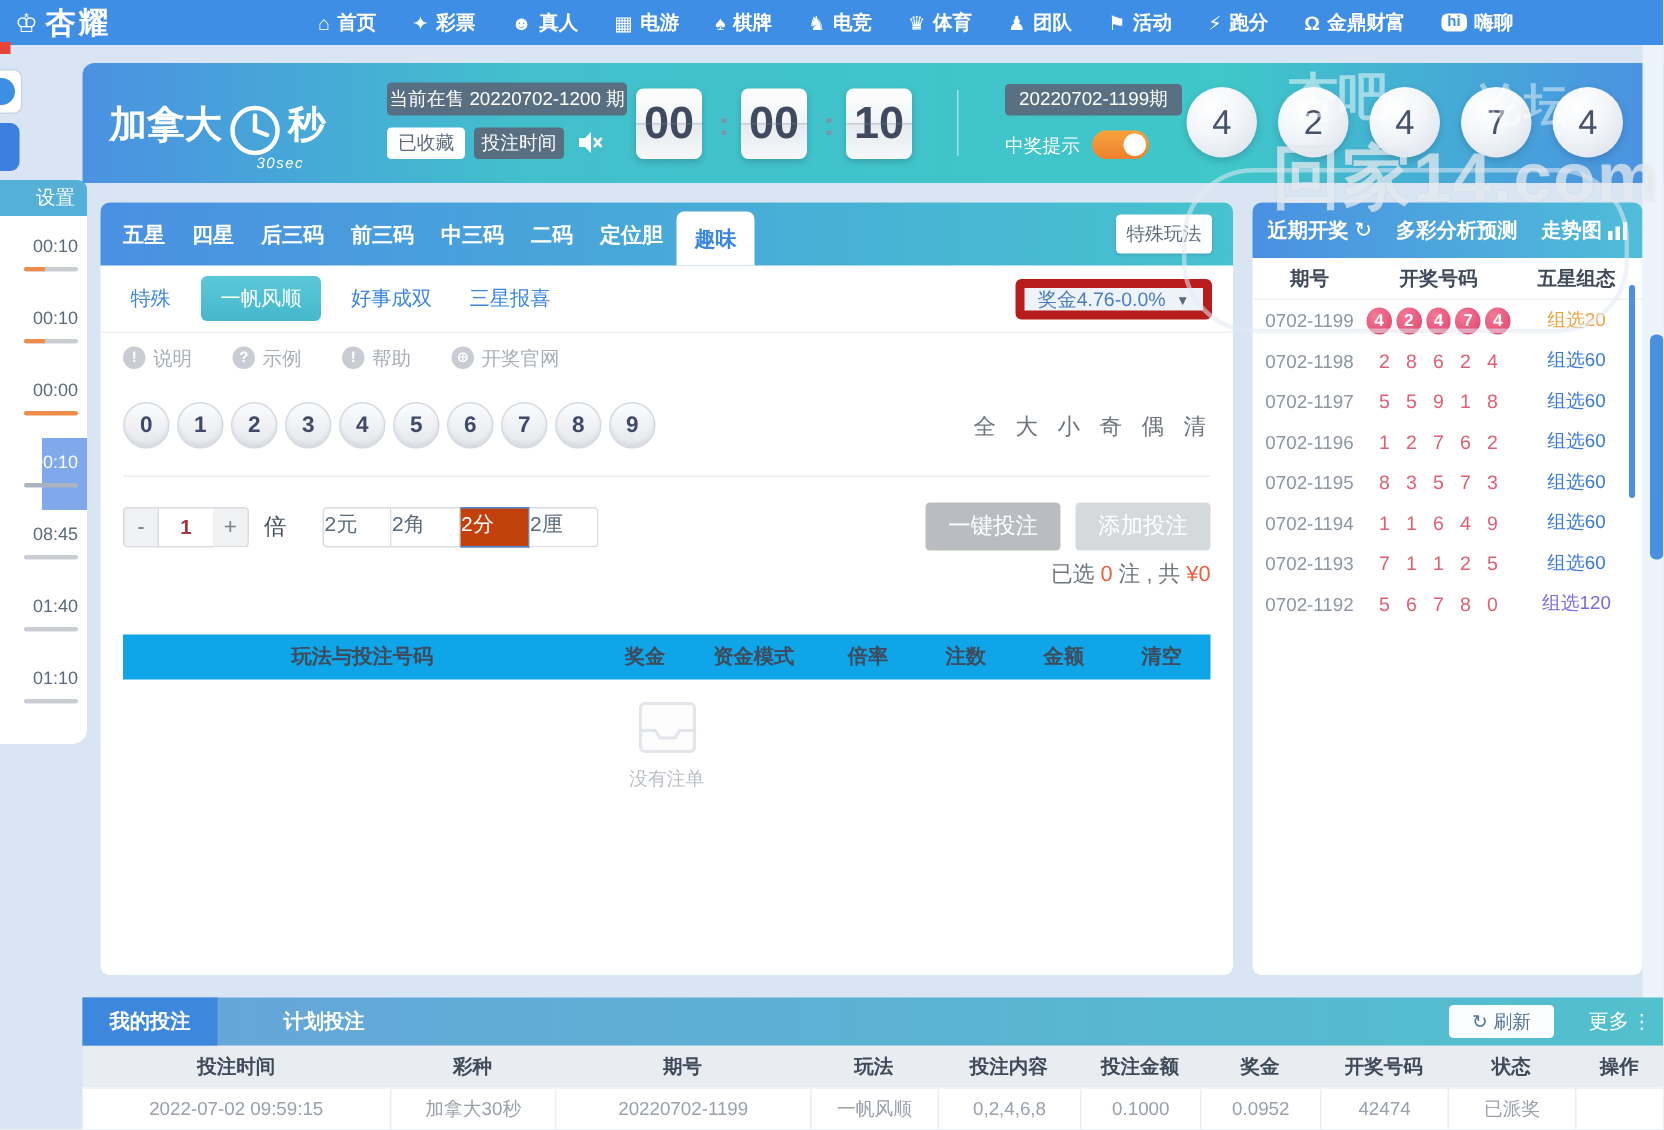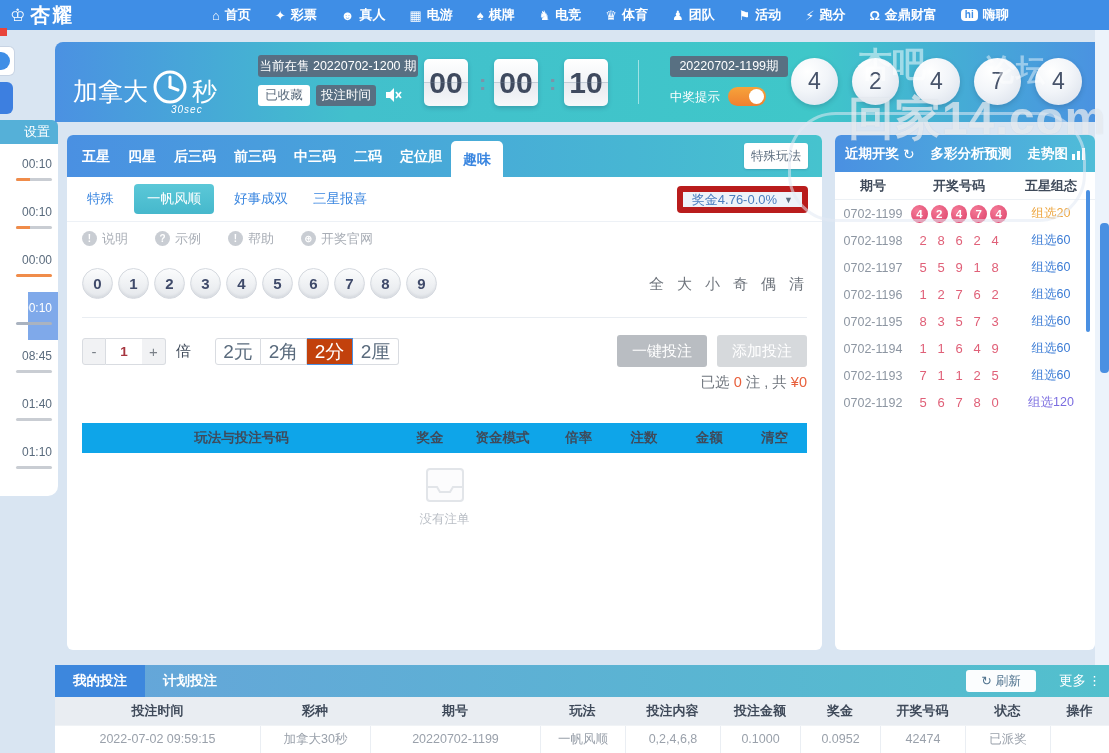--- a/index.html
+++ b/index.html
@@ -27,21 +27,21 @@
 .rail-time{position:absolute;right:6px;top:9px;font-size:12px;color:#5a6b7d;}
 .rail-bar{position:absolute;right:6px;top:30px;width:36px;height:3px;background:#c9cdd3;border-radius:2px;overflow:hidden;}
 .rail-bar.split::after{content:"";display:block;width:14px;height:3px;background:#f08c4a;}
 .rail-bar.full{background:#f08c4a;}
 .rail-entry.active{background:#7fa9ea;}
 .rail-entry.active .rail-time{color:#fff;}
 .rail-entry.active .rail-bar{background:#aab3c0;}
 
 
 .lotto-header{position:absolute;left:55px;top:42px;width:1054px;height:80px;background:linear-gradient(90deg,#4b91e2 0%,#42c0cc 28%,#3fc7c9 72%,#4b90e2 100%);border-radius:8px 0 0 0;}
-.lotto-name{position:absolute;left:18px;top:24px;display:flex;align-items:flex-end;color:#fff;font-size:25px;font-weight:normal;}
+.lotto-name{position:absolute;left:18px;top:24px;display:flex;align-items:flex-start;color:#fff;font-size:25px;font-weight:bold;}
 .lotto-clock{margin:0 1px;}
 .lotto-sub{position:absolute;left:116px;top:62px;color:#fff;font-size:10px;font-style:italic;letter-spacing:1px;}
 .badge-slate{position:absolute;background:rgba(90,104,124,0.92);color:#fff;font-size:12.5px;border-radius:3px;text-align:center;}
 .sale-badge{left:203px;top:13px;width:160px;height:22px;line-height:22px;}
 .fav-btn{position:absolute;left:203px;top:43px;width:52px;height:21px;background:#fff;color:#5a6b7d;font-size:12.5px;line-height:21px;text-align:center;border-radius:3px;cursor:pointer;}
 .bettime-btn{left:261px;top:43px;width:60px;height:21px;line-height:21px;cursor:pointer;}
 .mute-btn{position:absolute;left:330px;top:44px;width:18px;height:18px;cursor:pointer;}
 .flip{position:absolute;top:17px;width:44px;height:47px;background:linear-gradient(180deg,#ffffff 0%,#f2f4f7 48%,#e7eaef 52%,#f6f8fa 100%);border-radius:5px;color:#3f4a5f;font-size:30px;font-weight:bold;text-align:center;line-height:47px;box-shadow:0 2px 4px rgba(30,60,90,0.25);}
 .flip::after{content:"";position:absolute;left:0;top:23px;width:44px;height:1px;background:rgba(120,140,160,0.35);}
 .f1{left:369px;}.f2{left:439px;}.f3{left:509px;}
@@ -80,21 +80,21 @@
 .quick-picks{position:absolute;right:18px;top:20px;display:flex;gap:13px;font-size:15px;color:#6f757d;}
 .qp-item{cursor:pointer;}
 .hr1{margin:6px 15px 0;border-top:1px solid #e9edf2;}
 .controls-row{display:flex;align-items:center;margin:17px 15px 0;height:32px;}
 .step-minus,.step-plus{width:24px;height:27px;background:#f1f2f4;border:1px solid #d9dce1;color:#7a8088;font-size:15px;line-height:25px;text-align:center;cursor:pointer;}
 .step-minus{border-radius:3px 0 0 3px;}
 .step-plus{border-radius:0 3px 3px 0;border-left:none;}
 .step-val{width:36px;height:27px;background:#fff;border-top:1px solid #d9dce1;border-bottom:1px solid #d9dce1;color:#a6353f;font-size:13.5px;font-weight:bold;line-height:25px;text-align:center;}
 .bei{margin-left:10px;font-size:15px;color:#3f4a5a;}
 .modes{display:flex;margin-left:24px;}
-.mode-btn{width:46px;height:27px;background:#fff;border:1px solid #d9dce1;color:#5a6b7d;font-size:19px;line-height:25px;text-align:center;cursor:pointer;}
+.mode-btn{width:46px;height:27px;background:#fff;border:1px solid #d9dce1;color:#5a6b7d;font-size:14px;line-height:25px;text-align:left;cursor:pointer;font-family:Liberation Mono, monospace;}
 .mode-btn + .mode-btn{border-left:none;}
 .mode-btn:first-child{border-radius:3px 0 0 3px;}
 .mode-btn:last-child{border-radius:0 3px 3px 0;}
 .mode-btn.active{background:#c2410c;border-color:#4a90e2;color:#fff;}
 .ctrl-spacer{flex:1;}
 .onekey-btn{width:90px;height:32px;background:#b9bdc2;color:#fff;font-size:15px;border-radius:3px;line-height:32px;text-align:center;margin-right:10px;cursor:pointer;}
 .addbet-btn{width:90px;height:32px;background:#d6d9dc;color:#fff;font-size:15px;border-radius:3px;line-height:32px;text-align:center;cursor:pointer;}
 .sel-info{margin:6px 15px 0;font-size:14.5px;color:#6f757d;text-align:right;}
 .sel-info .hl{color:#e8603c;}
 .slip{margin:31px 15px 0;}
@@ -118,21 +118,21 @@
 .p-blue{color:#3a7bd5;}
 .p-purple{color:#7a6ce0;}
 
 
 .gutter{position:absolute;left:1095px;top:30px;width:14px;height:635px;background:#ecf3fb;}
 .thumb-outer{position:absolute;left:1100px;top:223px;width:9px;height:150px;background:#4a90e2;border-radius:4px;cursor:pointer;}
 .thumb-inner{position:absolute;left:1086px;top:190px;width:4px;height:142px;background:#4a90e2;border-radius:2px;cursor:pointer;}
 
 
 .bottom-panel{position:absolute;left:55px;top:665px;width:1054px;height:88px;}
-.bp-tabbar{position:relative;height:32px;background:linear-gradient(90deg,#66a4da,#52c0cd);display:flex;}
+.bp-tabbar{position:relative;height:32px;background:linear-gradient(90deg,#66a4da,#52c0cd);display:flex;gap:26px;}
 .bp-tab{width:90px;line-height:32px;text-align:center;color:#fff;font-size:13.5px;font-weight:bold;cursor:pointer;}
 .bp-tab.active{background:#3d87dd;}
 .refresh-btn{position:absolute;right:73px;top:5px;width:70px;height:22px;background:#fbfdfe;border-radius:3px;color:#51748f;font-size:12.5px;line-height:22px;display:flex;align-items:center;justify-content:center;gap:4px;cursor:pointer;}
 .more-btn{position:absolute;right:8px;top:0;line-height:32px;color:#fff;font-size:13.5px;display:flex;align-items:center;gap:2px;cursor:pointer;}
 .more-dots{font-size:13px;}
 .bp-head,.bp-row{display:grid;grid-template-columns:205px 110px 170px 85px 95px 80px 80px 85px 85px 59px;height:28px;}
 .bp-head{background:#e9edf2;}
 .bp-head .bp-cell{font-size:13px;font-weight:bold;color:#3f4a5a;}
 .bp-row{background:#fff;border-top:1px solid #f0f3f6;}
 .bp-row .bp-cell{font-size:12.5px;color:#9aa1ab;border-left:1px solid #eaeef3;}

